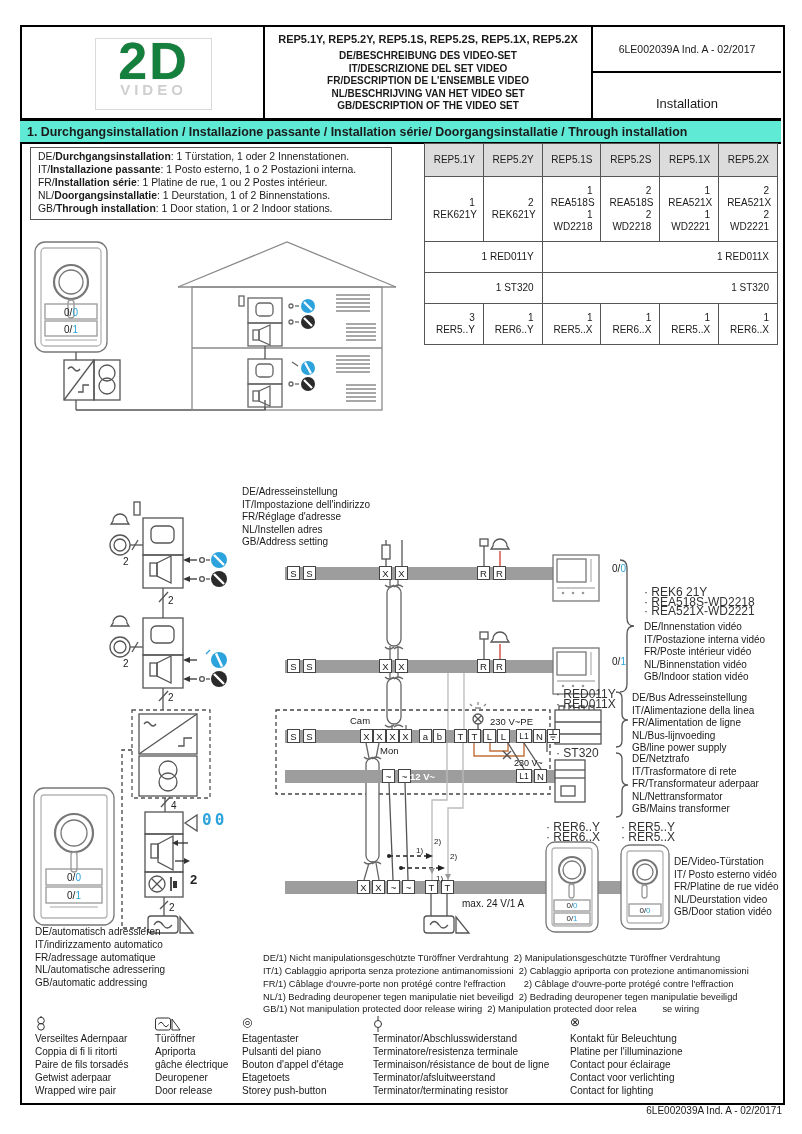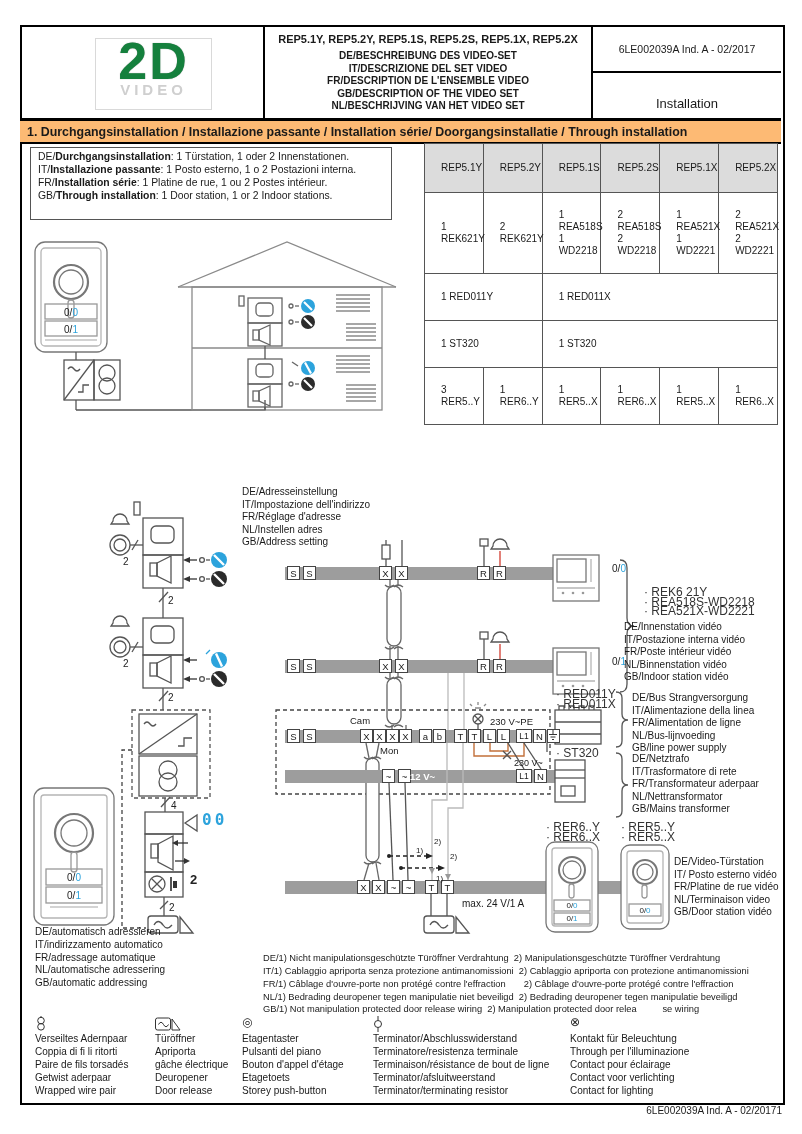--- a/index.html
+++ b/index.html
@@ -8,26 +8,26 @@
   
   .logo{position:absolute;left:95px;top:38px;width:115px;height:70px;border:1px solid #d9d9d9;text-align:center;}
   .logo .l1{font-size:52px;font-weight:bold;color:#15803d;letter-spacing:2px;line-height:44px;text-shadow:0 0 1px #9a9a9a;}
   .logo .l2{font-size:15px;font-weight:bold;color:#cfcfcf;letter-spacing:4px;line-height:14px;}
   .titlebox{position:absolute;left:263px;top:27px;width:330px;height:91px;border-left:2px solid #000;border-right:2px solid #000;text-align:center;padding-top:6px;box-sizing:border-box;}
   .titlebox .models{font-size:11px;font-weight:bold;margin-bottom:5px;}
   .titlebox .tline{font-size:10px;font-weight:bold;line-height:12.6px;}
   .refbox{position:absolute;left:593px;top:27px;width:188px;height:91px;}
   .refbox .cell1{height:44px;border-bottom:2px solid #000;display:flex;align-items:center;justify-content:center;font-size:10.5px;}
   .refbox .cell2{height:60px;display:flex;align-items:center;justify-content:center;font-size:13px;}
-  .sectiontitle{position:absolute;left:20px;top:118px;width:761px;border-top:3px solid #000;border-bottom:2px solid #000;box-sizing:border-box;font-size:12.4px;font-weight:bold;padding:4px 7px 3px 7px;background:#fdba74;}
+  .sectiontitle{position:absolute;left:20px;top:118px;width:761px;border-top:3px solid #000;border-bottom:2px solid #000;box-sizing:border-box;font-size:12.4px;font-weight:bold;padding:4px 7px 3px 7px;background:#5eead4;}
   
   .introbox{position:absolute;left:30px;top:147px;width:362px;height:73px;border:1.3px solid #555;box-sizing:border-box;padding:3px 7px;font-size:10.4px;line-height:12.9px;}
   .tablewrap{position:absolute;left:424px;top:143px;width:354px;}
   table.kit{border-collapse:collapse;width:354px;table-layout:fixed;font-size:10px;}
-  table.kit td,table.kit th{border:1.2px solid #555;text-align:left;padding:16px;line-height:12px;font-weight:normal;}
+  table.kit td,table.kit th{border:1.2px solid #555;text-align:right;padding:8px;line-height:12px;font-weight:normal;}
   table.kit th{background:var(--table_header_bg);height:16px;}
   table.kit .r2 td{height:28px;}
   table.kit .r3 td,table.kit .r4 td{height:14px;}
   table.kit .r5 td{height:15px;}
   
   .diagram{position:absolute;left:20px;top:240px;width:762px;height:778px;}
   .diagram svg{position:absolute;left:0;top:0;}
   .dlabel{position:absolute;font-size:10px;line-height:12.6px;white-space:nowrap;color:#1a1a1a;}
   .dsmall{position:absolute;font-size:12px;line-height:9.6px;white-space:nowrap;color:#333;}
   .term{position:absolute;width:13px;height:14px;border:1px solid #444;background:#fff;font-size:9.5px;text-align:center;line-height:13px;box-sizing:border-box;}
@@ -55,33 +55,34 @@
 
   <div class="logo">
     <div class="l1">2D</div>
     <div class="l2">VIDEO</div>
   </div>
   <div class="titlebox">
     <div class="models">REP5.1Y, REP5.2Y, REP5.1S, REP5.2S, REP5.1X, REP5.2X</div>
     <div class="tline">DE/BESCHREIBUNG DES VIDEO-SET</div>
     <div class="tline">IT/DESCRIZIONE DEL SET VIDEO</div>
     <div class="tline">FR/DESCRIPTION DE L'ENSEMBLE VIDEO</div>
+    <div class="tline">NL/BESCHRIJVING VAN HET VIDEO SET</div>
     <div class="tline">GB/DESCRIPTION OF THE VIDEO SET</div>
-    <div class="tline">NL/BESCHRIJVING VAN HET VIDEO SET</div>
   </div>
   <div class="refbox">
     <div class="cell1">6LE002039A Ind. A - 02/2017</div>
     <div class="cell2">Installation</div>
   </div>
   <div class="sectiontitle">1. Durchgangsinstallation / Installazione passante / Installation série/ Doorgangsinstallatie / Through installation</div>
 
   <div class="introbox">
     <div><span>DE/</span><b>Durchgangsinstallation</b><span>: 1 Türstation, 1 oder 2 Innenstationen.</span></div>
     <div><span>IT/</span><b>Installazione passante</b><span>: 1 Posto esterno, 1 o 2 Postazioni interna.</span></div>
     <div><span>FR/</span><b>Installation série</b><span>: 1 Platine de rue, 1 ou 2 Postes intérieur.</span></div>
+    <div><span>NL/</span><b>Doorgangsinstallatie</b><span>: 1 Deurstation, 1 of 2 Binnenstations.</span></div>
     <div><span>GB/</span><b>Through installation</b><span>: 1 Door station, 1 or 2 Indoor stations.</span></div>
   </div>
 
   <div class="tablewrap">
     <table class="kit">
       <tbody>
           <tr>
         <th>REP5.1Y</th>
         <th>REP5.2Y</th>
         <th>REP5.1S</th>
@@ -527,33 +528,33 @@
         <div>IT/Impostazione dell'indirizzo</div>
         <div>FR/Réglage d'adresse</div>
         <div>NL/Instellen adres</div>
         <div>GB/Address setting</div>
     </div>
     <div class="dsmall" style="left:624px;top:348px">
       <div>· REK6 21Y</div>
         <div>· REA518S-WD2218</div>
         <div>· REA521X-WD2221</div>
     </div>
-    <div class="dlabel" style="left:604px;top:381px">
+    <div class="dlabel" style="left:624px;top:381px">
       <div>DE/Innenstation vidéo</div>
         <div>IT/Postazione interna vidéo</div>
         <div>FR/Poste intérieur vidéo</div>
         <div>NL/Binnenstation vidéo</div>
         <div>GB/Indoor station vidéo</div>
     </div>
     <div class="dsmall" style="left:536px;top:450px">
       <div>· RED011Y</div>
         <div>· RED011X</div>
     </div>
     <div class="dlabel" style="left:612px;top:452px">
-      <div>DE/Bus Strangversorgung</div>
+      <div>DE/Bus Adresseinstellung</div>
         <div>IT/Alimentazione della linea</div>
         <div>FR/Alimentation de ligne</div>
         <div>NL/Bus-lijnvoeding</div>
         <div>GB/line power supply</div>
     </div>
     <div class="dsmall" style="left:536px;top:509px">
       <div>· ST320</div>
     </div>
     <div class="dlabel" style="left:612px;top:513px">
       <div>DE/Netztrafo</div>
@@ -567,21 +568,21 @@
         <div>· RER6..X</div>
     </div>
     <div class="dsmall" style="left:601px;top:583px">
       <div>· RER5..Y</div>
         <div>· RER5..X</div>
     </div>
     <div class="dlabel" style="left:654px;top:616px">
       <div>DE/Video-Türstation</div>
         <div>IT/ Posto esterno vidéo</div>
         <div>FR/Platine de rue vidéo</div>
-        <div>NL/Terminaison video</div>
+        <div>NL/Deurstation video</div>
         <div>GB/Door station vidéo</div>
     </div>
 
     <div class="dlabel" style="left:330px;top:475px;font-size:9.5px">Cam</div>
     <div class="dlabel" style="left:360px;top:505px;font-size:9.5px">Mon</div>
     <div class="dlabel" style="left:470px;top:476px;font-size:9.5px">230 V~PE</div>
     <div class="dlabel" style="left:494px;top:517px;font-size:9px">230 V~</div>
     <div class="white12" style="left:390px;top:531px">12 V~</div>
     <div class="dlabel" style="left:442px;top:658px">max. 24 V/1 A</div>
     <div class="note" style="left:396px;top:606px">1)</div>
@@ -657,20 +658,20 @@
         </svg></div>
     <div>Terminator/Abschlusswiderstand</div>
       <div>Terminatore/resistenza terminale</div>
       <div>Terminaison/résistance de bout de ligne</div>
       <div>Terminator/afsluitweerstand</div>
       <div>Terminator/terminating resistor</div>
   </div>
   <div class="legendcol" style="left:570px;width:190px">
     <div class="icon" style="font-size:12px">⊗</div>
     <div>Kontakt für Beleuchtung</div>
-      <div>Through per l'illuminazione</div>
+      <div>Platine per l'illuminazione</div>
       <div>Contact pour éclairage</div>
       <div>Contact voor verlichting</div>
       <div>Contact for lighting</div>
   </div>
 
   <div class="footer">6LE002039A Ind. A - 02/20171</div>
 </div>
 
 </body></html>

